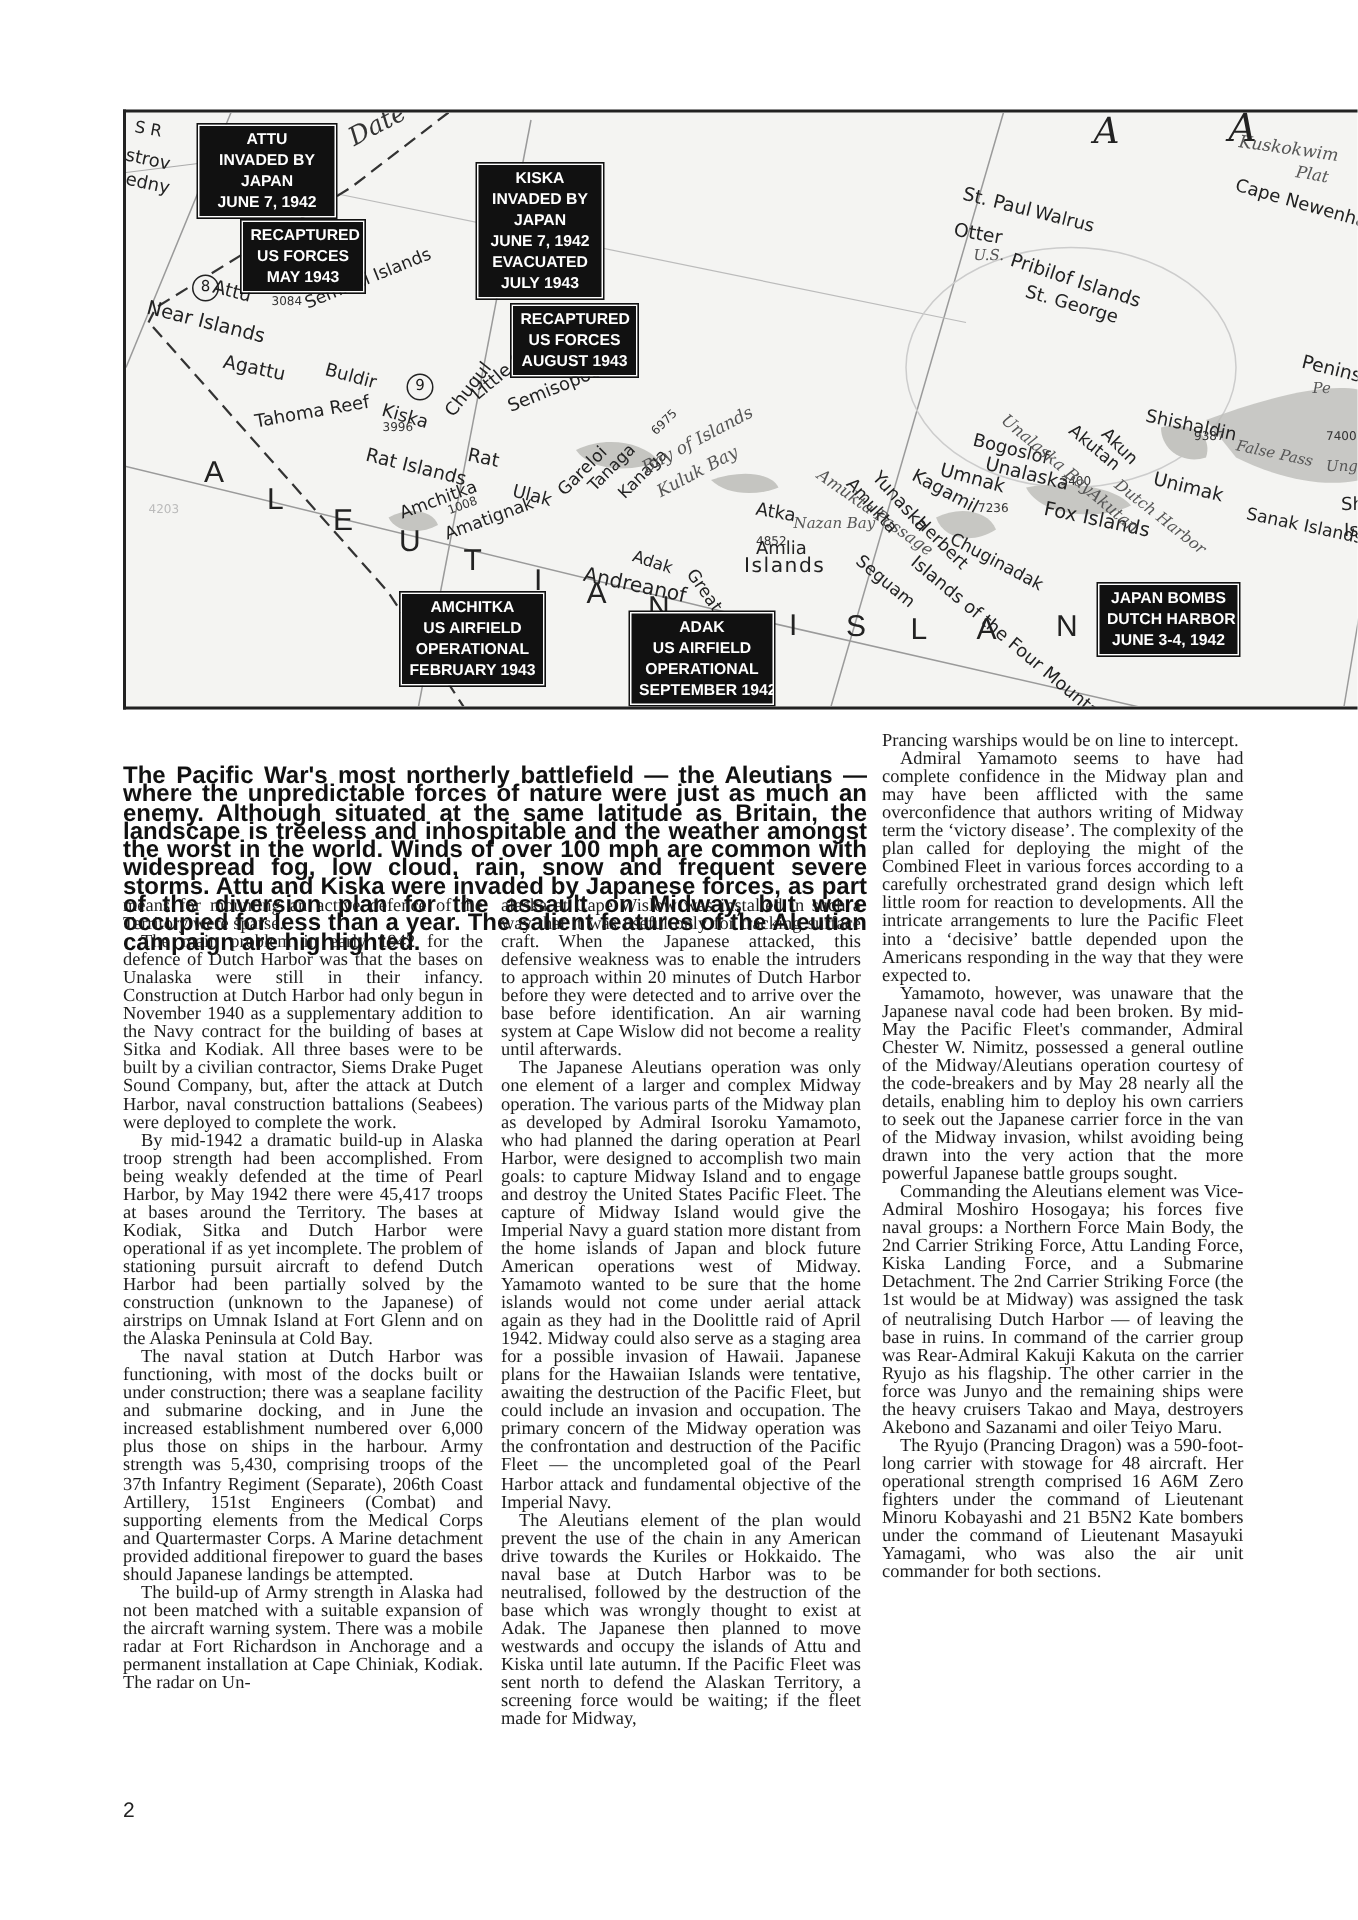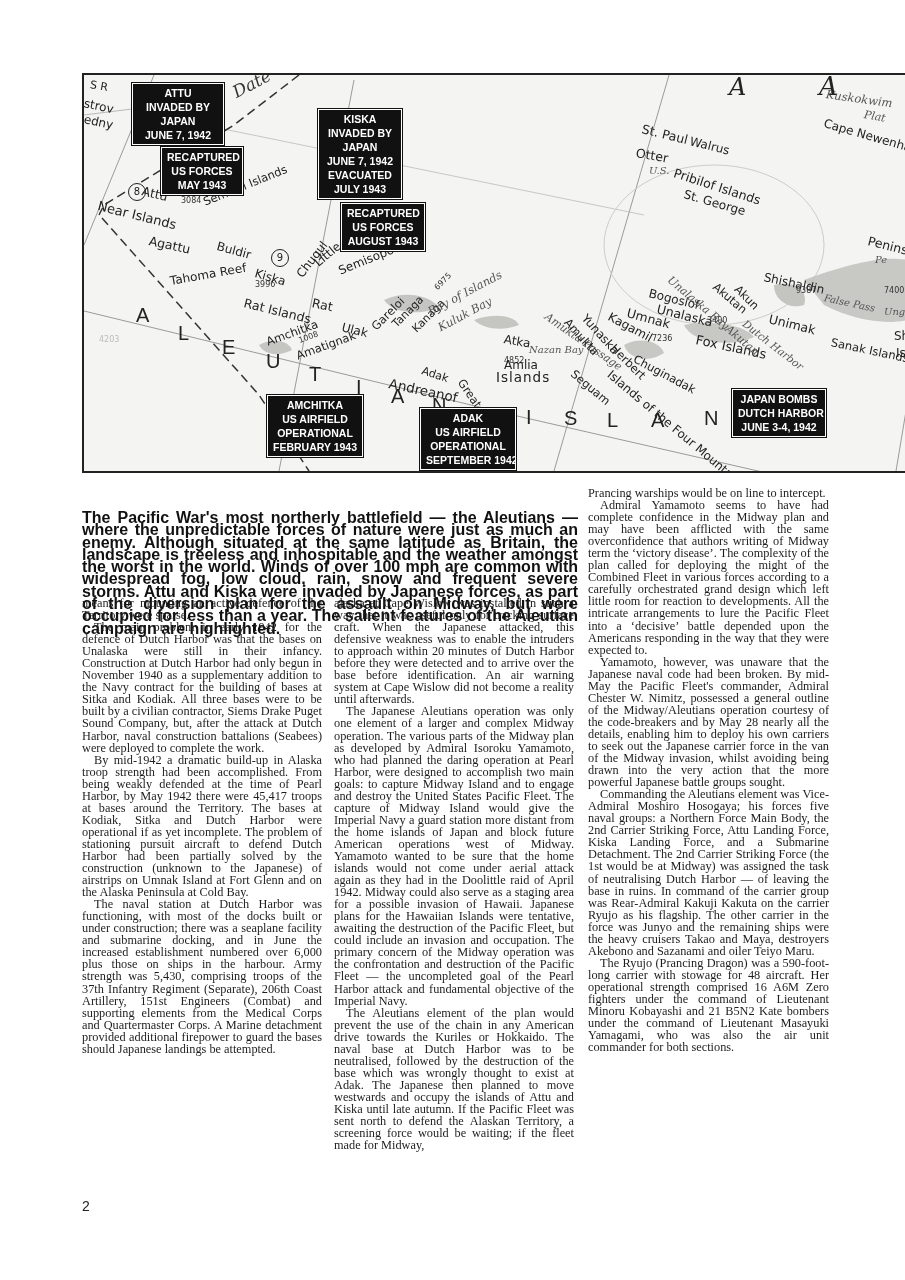--- a/index.html
+++ b/index.html
@@ -208,20 +208,21 @@
     </div>
   </div>
 
   <div class="caption">The Pacific War's most northerly battlefield — the Aleutians — where the unpredictable forces of nature were just as much an enemy. Although situated at the same latitude as Britain, the landscape is treeless and inhospitable and the weather amongst the worst in the world. Winds of over 100 mph are common with widespread fog, low cloud, rain, snow and frequent severe storms. Attu and Kiska were invaded by Japanese forces, as part of the diversion plan for the assault on Midway, but were occupied for less than a year. The salient features of the Aleutian campaign are highlighted.</div>
 
   <div class="col col1">
     <p>means for mounting an active defence of the Territory were sparse.</p>
     <p class="ind">The main problem in early 1942 for the defence of Dutch Harbor was that the bases on Unalaska were still in their infancy. Construction at Dutch Harbor had only begun in November 1940 as a supplementary addition to the Navy contract for the building of bases at Sitka and Kodiak. All three bases were to be built by a civilian contractor, Siems Drake Puget Sound Company, but, after the attack at Dutch Harbor, naval construction battalions (Seabees) were deployed to complete the work.</p>
     <p class="ind">By mid-1942 a dramatic build-up in Alaska troop strength had been accomplished. From being weakly defended at the time of Pearl Harbor, by May 1942 there were 45,417 troops at bases around the Territory. The bases at Kodiak, Sitka and Dutch Harbor were operational if as yet incomplete. The problem of stationing pursuit aircraft to defend Dutch Harbor had been partially solved by the construction (unknown to the Japanese) of airstrips on Umnak Island at Fort Glenn and on the Alaska Peninsula at Cold Bay.</p>
     <p class="ind">The naval station at Dutch Harbor was functioning, with most of the docks built or under construction; there was a seaplane facility and submarine docking, and in June the increased establishment numbered over 6,000 plus those on ships in the harbour. Army strength was 5,430, comprising troops of the 37th Infantry Regiment (Separate), 206th Coast Artillery, 151st Engineers (Combat) and supporting elements from the Medical Corps and Quartermaster Corps. A Marine detachment provided additional firepower to guard the bases should Japanese landings be attempted.</p>
+    <p class="ind">The build-up of Army strength in Alaska had not been matched with a suitable expansion of the aircraft warning system. There was a mobile radar at Fort Richardson in Anchorage and a permanent installation at Cape Chiniak, Kodiak. The radar on Un-</p>
   </div>
   <div class="col col2">
     <p>alaska at Cape Wislow was installed in such a way that it was useful only for tracking surface craft. When the Japanese attacked, this defensive weakness was to enable the intruders to approach within 20 minutes of Dutch Harbor before they were detected and to arrive over the base before identification. An air warning system at Cape Wislow did not become a reality until afterwards.</p>
     <p class="ind">The Japanese Aleutians operation was only one element of a larger and complex Midway operation. The various parts of the Midway plan as developed by Admiral Isoroku Yamamoto, who had planned the daring operation at Pearl Harbor, were designed to accomplish two main goals: to capture Midway Island and to engage and destroy the United States Pacific Fleet. The capture of Midway Island would give the Imperial Navy a guard station more distant from the home islands of Japan and block future American operations west of Midway. Yamamoto wanted to be sure that the home islands would not come under aerial attack again as they had in the Doolittle raid of April 1942. Midway could also serve as a staging area for a possible invasion of Hawaii. Japanese plans for the Hawaiian Islands were tentative, awaiting the destruction of the Pacific Fleet, but could include an invasion and occupation. The primary concern of the Midway operation was the confrontation and destruction of the Pacific Fleet — the uncompleted goal of the Pearl Harbor attack and fundamental objective of the Imperial Navy.</p>
     <p class="ind">The Aleutians element of the plan would prevent the use of the chain in any American drive towards the Kuriles or Hokkaido. The naval base at Dutch Harbor was to be neutralised, followed by the destruction of the base which was wrongly thought to exist at Adak. The Japanese then planned to move westwards and occupy the islands of Attu and Kiska until late autumn. If the Pacific Fleet was sent north to defend the Alaskan Territory, a screening force would be waiting; if the fleet made for Midway,</p>
   </div>
   <div class="col col3">
     <p>Prancing warships would be on line to intercept.</p>
     <p class="ind">Admiral Yamamoto seems to have had complete confidence in the Midway plan and may have been afflicted with the same overconfidence that authors writing of Midway term the ‘victory disease’. The complexity of the plan called for deploying the might of the Combined Fleet in various forces according to a carefully orchestrated grand design which left little room for reaction to developments. All the intricate arrangements to lure the Pacific Fleet into a ‘decisive’ battle depended upon the Americans responding in the way that they were expected to.</p>
     <p class="ind">Yamamoto, however, was unaware that the Japanese naval code had been broken. By mid-May the Pacific Fleet's commander, Admiral Chester W. Nimitz, possessed a general outline of the Midway/Aleutians operation courtesy of the code-breakers and by May 28 nearly all the details, enabling him to deploy his own carriers to seek out the Japanese carrier force in the van of the Midway invasion, whilst avoiding being drawn into the very action that the more powerful Japanese battle groups sought.</p>

